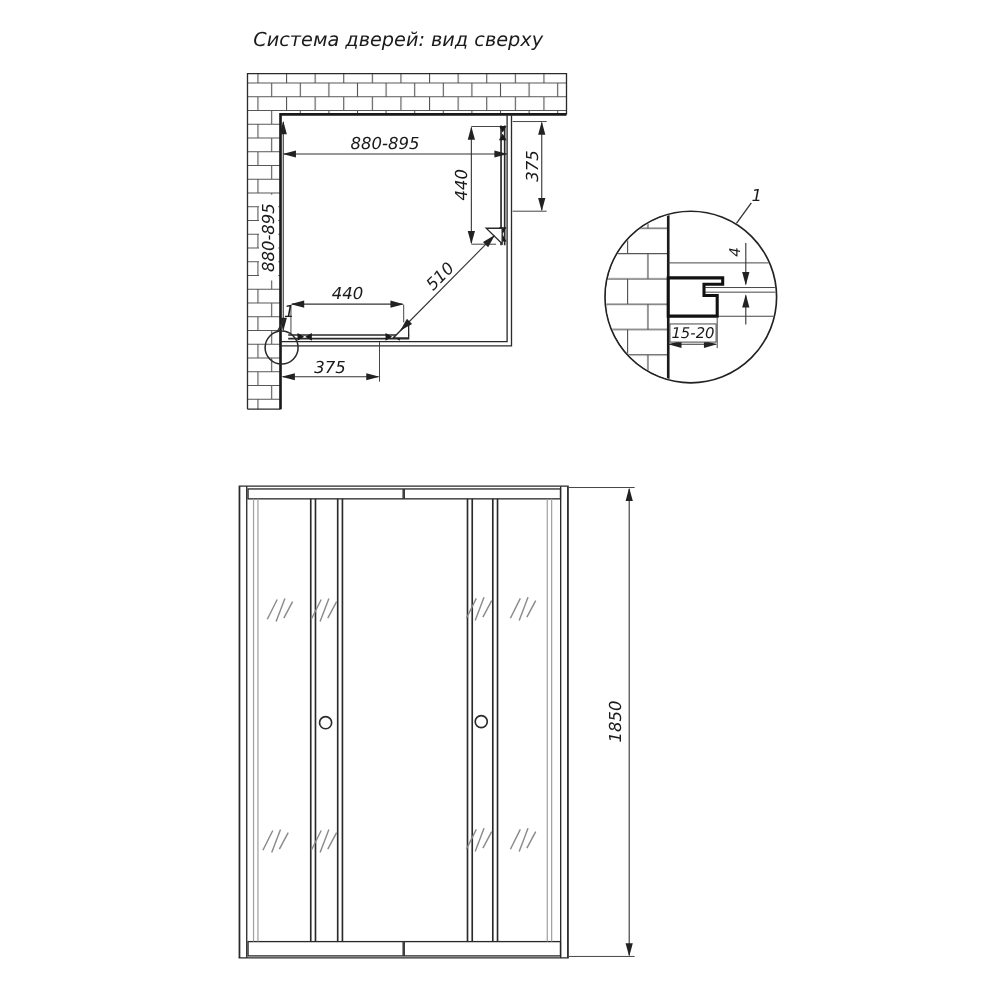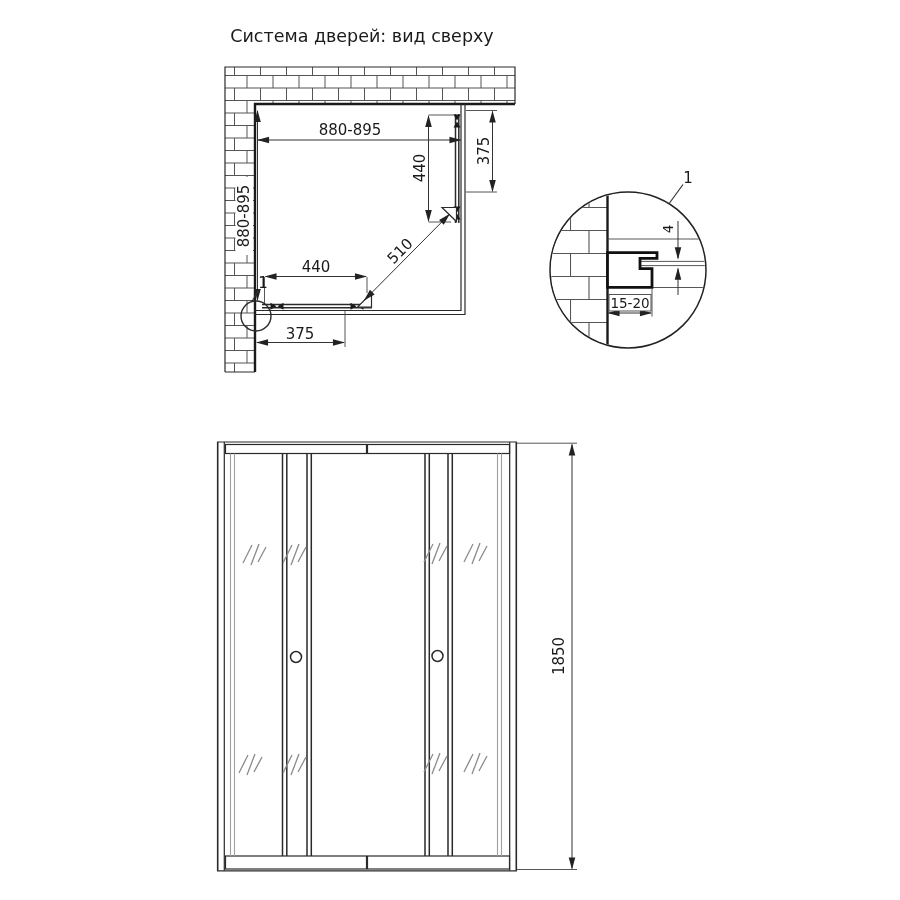--- a/index.html
+++ b/index.html
@@ -1,16 +1,16 @@
 <!DOCTYPE html>
 <html><head>
 <meta charset="utf-8">
 <style>
   html,body{margin:0;padding:0;background:#fff;}
-  .canvas{width:900px;height:900px;position:relative;background:#fff;overflow:hidden;}
+  .canvas{width:900px;height:900px;position:relative;background:#fff;overflow:hidden;font-style:italic;}
   svg{display:block;}
   text{font-family:"DejaVu Sans","Liberation Sans",sans-serif;fill:#1a1a1a;}
   .title{font-size:17.5px;}
   .dim{font-size:15px;}
   .dimsmall{font-size:13.5px;}
   .ref{font-size:15px;}
   .geo{stroke:#2a2a2a;fill:none;}
   .thin{stroke-width:1.2;}
   .mid{stroke-width:1.5;}
   .thick{stroke-width:2.4;stroke:#1a1a1a;}

